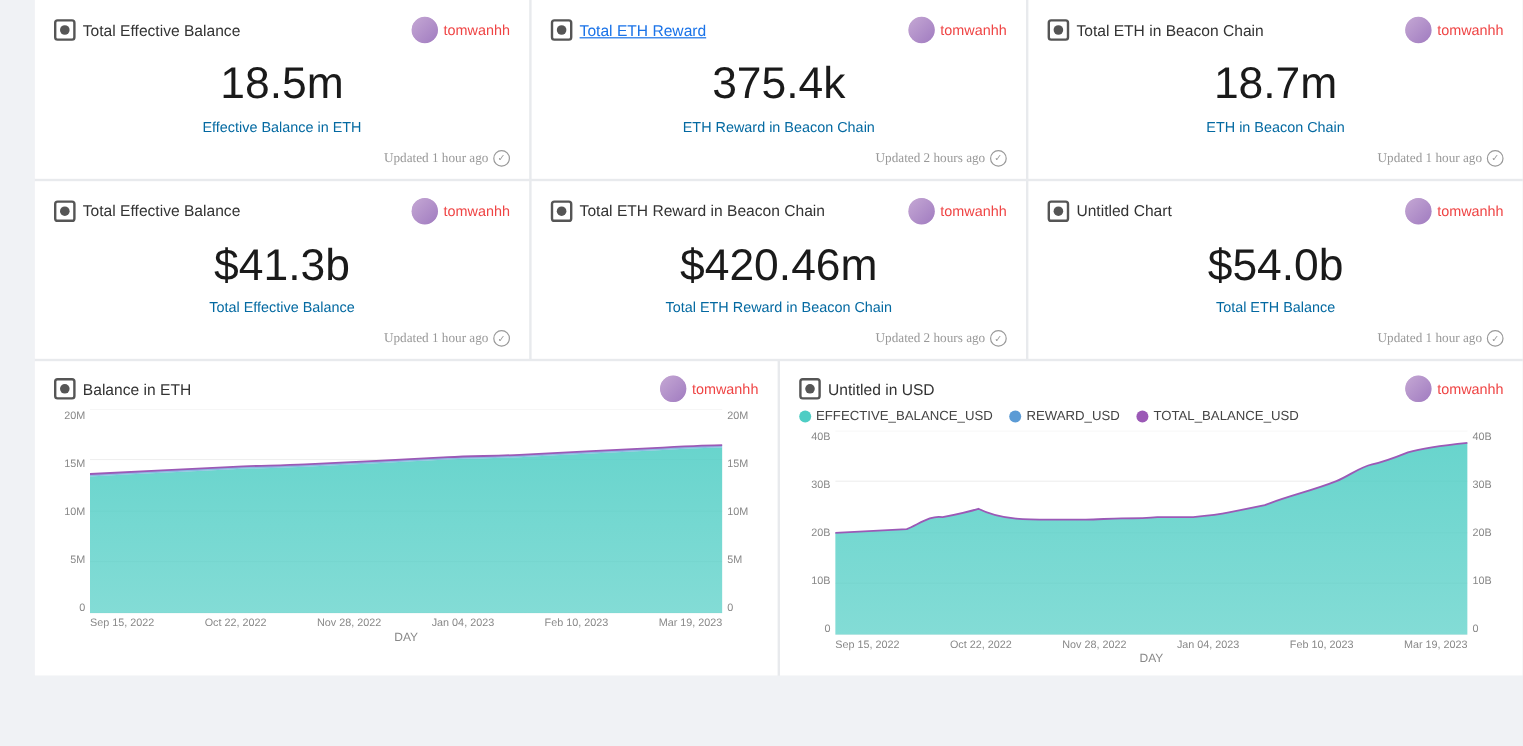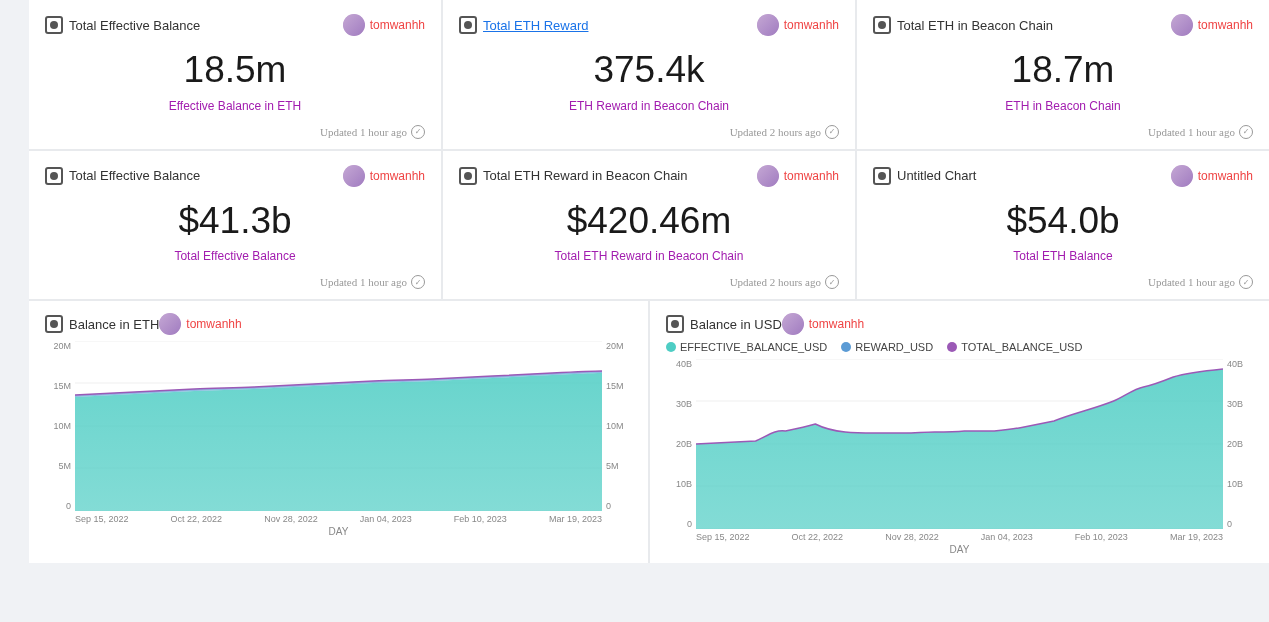--- a/index.html
+++ b/index.html
@@ -95,21 +95,21 @@
       line-height: 1.1;
       text-align: center;
       padding: 10px 0 8px 0;
       flex: 1;
       display: flex;
       align-items: center;
       justify-content: center;
     }
     .card-subtitle {
       font-size: 12px;
-      color: #a21caf;
+      color: #0369a1;
       text-align: center;
       margin-bottom: 8px;
     }
     .card-footer {
       display: flex;
       align-items: center;
       justify-content: flex-end;
       gap: 4px;
       font-size: 11px;
       color: #999;
@@ -128,21 +128,21 @@
       font-size: 8px;
       color: #999;
     }
     .chart-card {
       background: #fff;
       padding: 12px 16px 8px 16px;
     }
     .chart-header {
       display: flex;
       align-items: center;
-      justify-content: flex-start;
+      justify-content: space-between;
       margin-bottom: 6px;
     }
     .legend {
       display: flex;
       gap: 14px;
       margin: 4px 0 6px 0;
     }
     .legend-item {
       display: flex;
       align-items: center;
@@ -373,21 +373,21 @@
         <div style="text-align:center; font-size:10px; color:#888; margin-top:2px;">DAY</div>
       </div>
     </div>
 
     <div class="chart-card">
       <div class="chart-header">
         <div class="card-title-left">
           <div class="card-icon">
             <div class="card-icon-inner"></div>
           </div>
-          <span class="card-title">Balance in USD</span>
+          <span class="card-title">Untitled in USD</span>
         </div>
         <div class="card-user">
           <div class="avatar">
               <div class="avatar-img"></div>
             </div>
           <span>tomwanhh</span>
         </div>
       </div>
       <div class="legend">
         <div class="legend-item">

